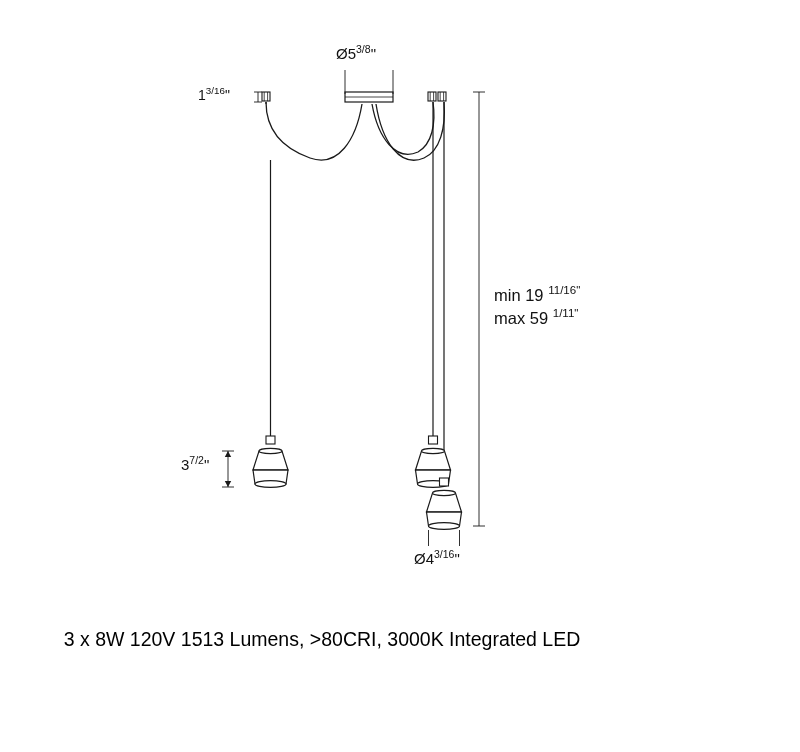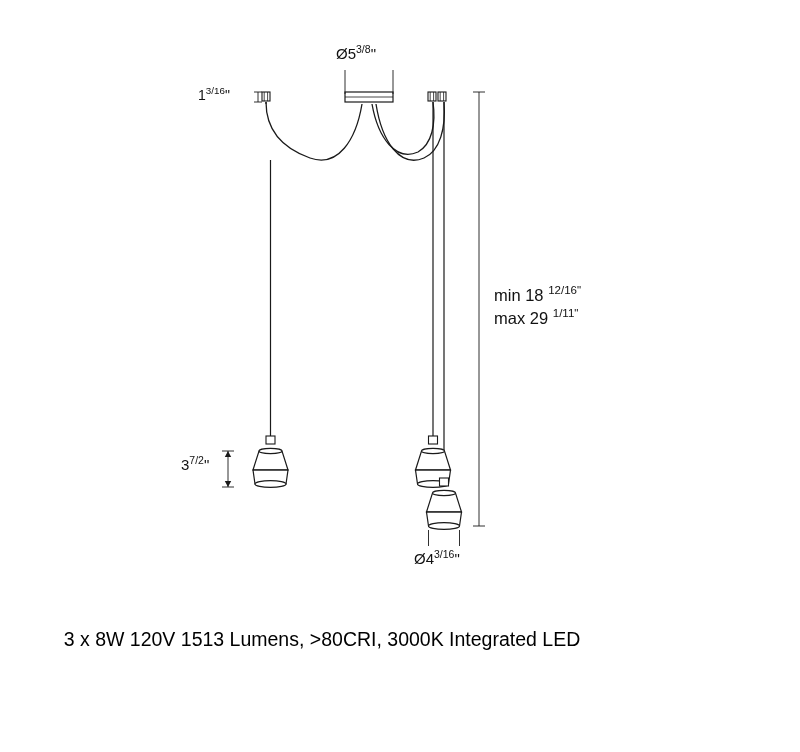--- a/index.html
+++ b/index.html
@@ -147,22 +147,22 @@
       </g>
 
     </g>
   </svg>
 
   <div class="dim-label l-top-dia"><span>Ø</span><span>5</span><span class="frac">3/8</span><span>"</span></div>
 
   <div class="dim-label l-canopy-h"><span>1</span><span class="frac">3/16</span><span>"</span></div>
 
   <div class="dim-label l-minmax">
-    <div><span>min</span>&nbsp;<span>18</span>&nbsp;<span class="frac">12/16</span><span class="frac">"</span></div>
-    <div><span>max</span>&nbsp;<span>29</span>&nbsp;<span class="frac">1/11</span><span class="frac">"</span></div>
+    <div><span>min</span>&nbsp;<span>19</span>&nbsp;<span class="frac">11/16</span><span class="frac">"</span></div>
+    <div><span>max</span>&nbsp;<span>59</span>&nbsp;<span class="frac">1/11</span><span class="frac">"</span></div>
   </div>
 
   <div class="dim-label l-shade-h"><span>3</span><span class="frac">7/2</span><span>"</span></div>
 
   <div class="dim-label l-bot-dia"><span>Ø</span><span>4</span><span class="frac">3/16</span><span>"</span></div>
 
   <div class="caption">3 x 8W 120V 1513 Lumens, &gt;80CRI, 3000K Integrated LED</div>
 
 </div>
 

